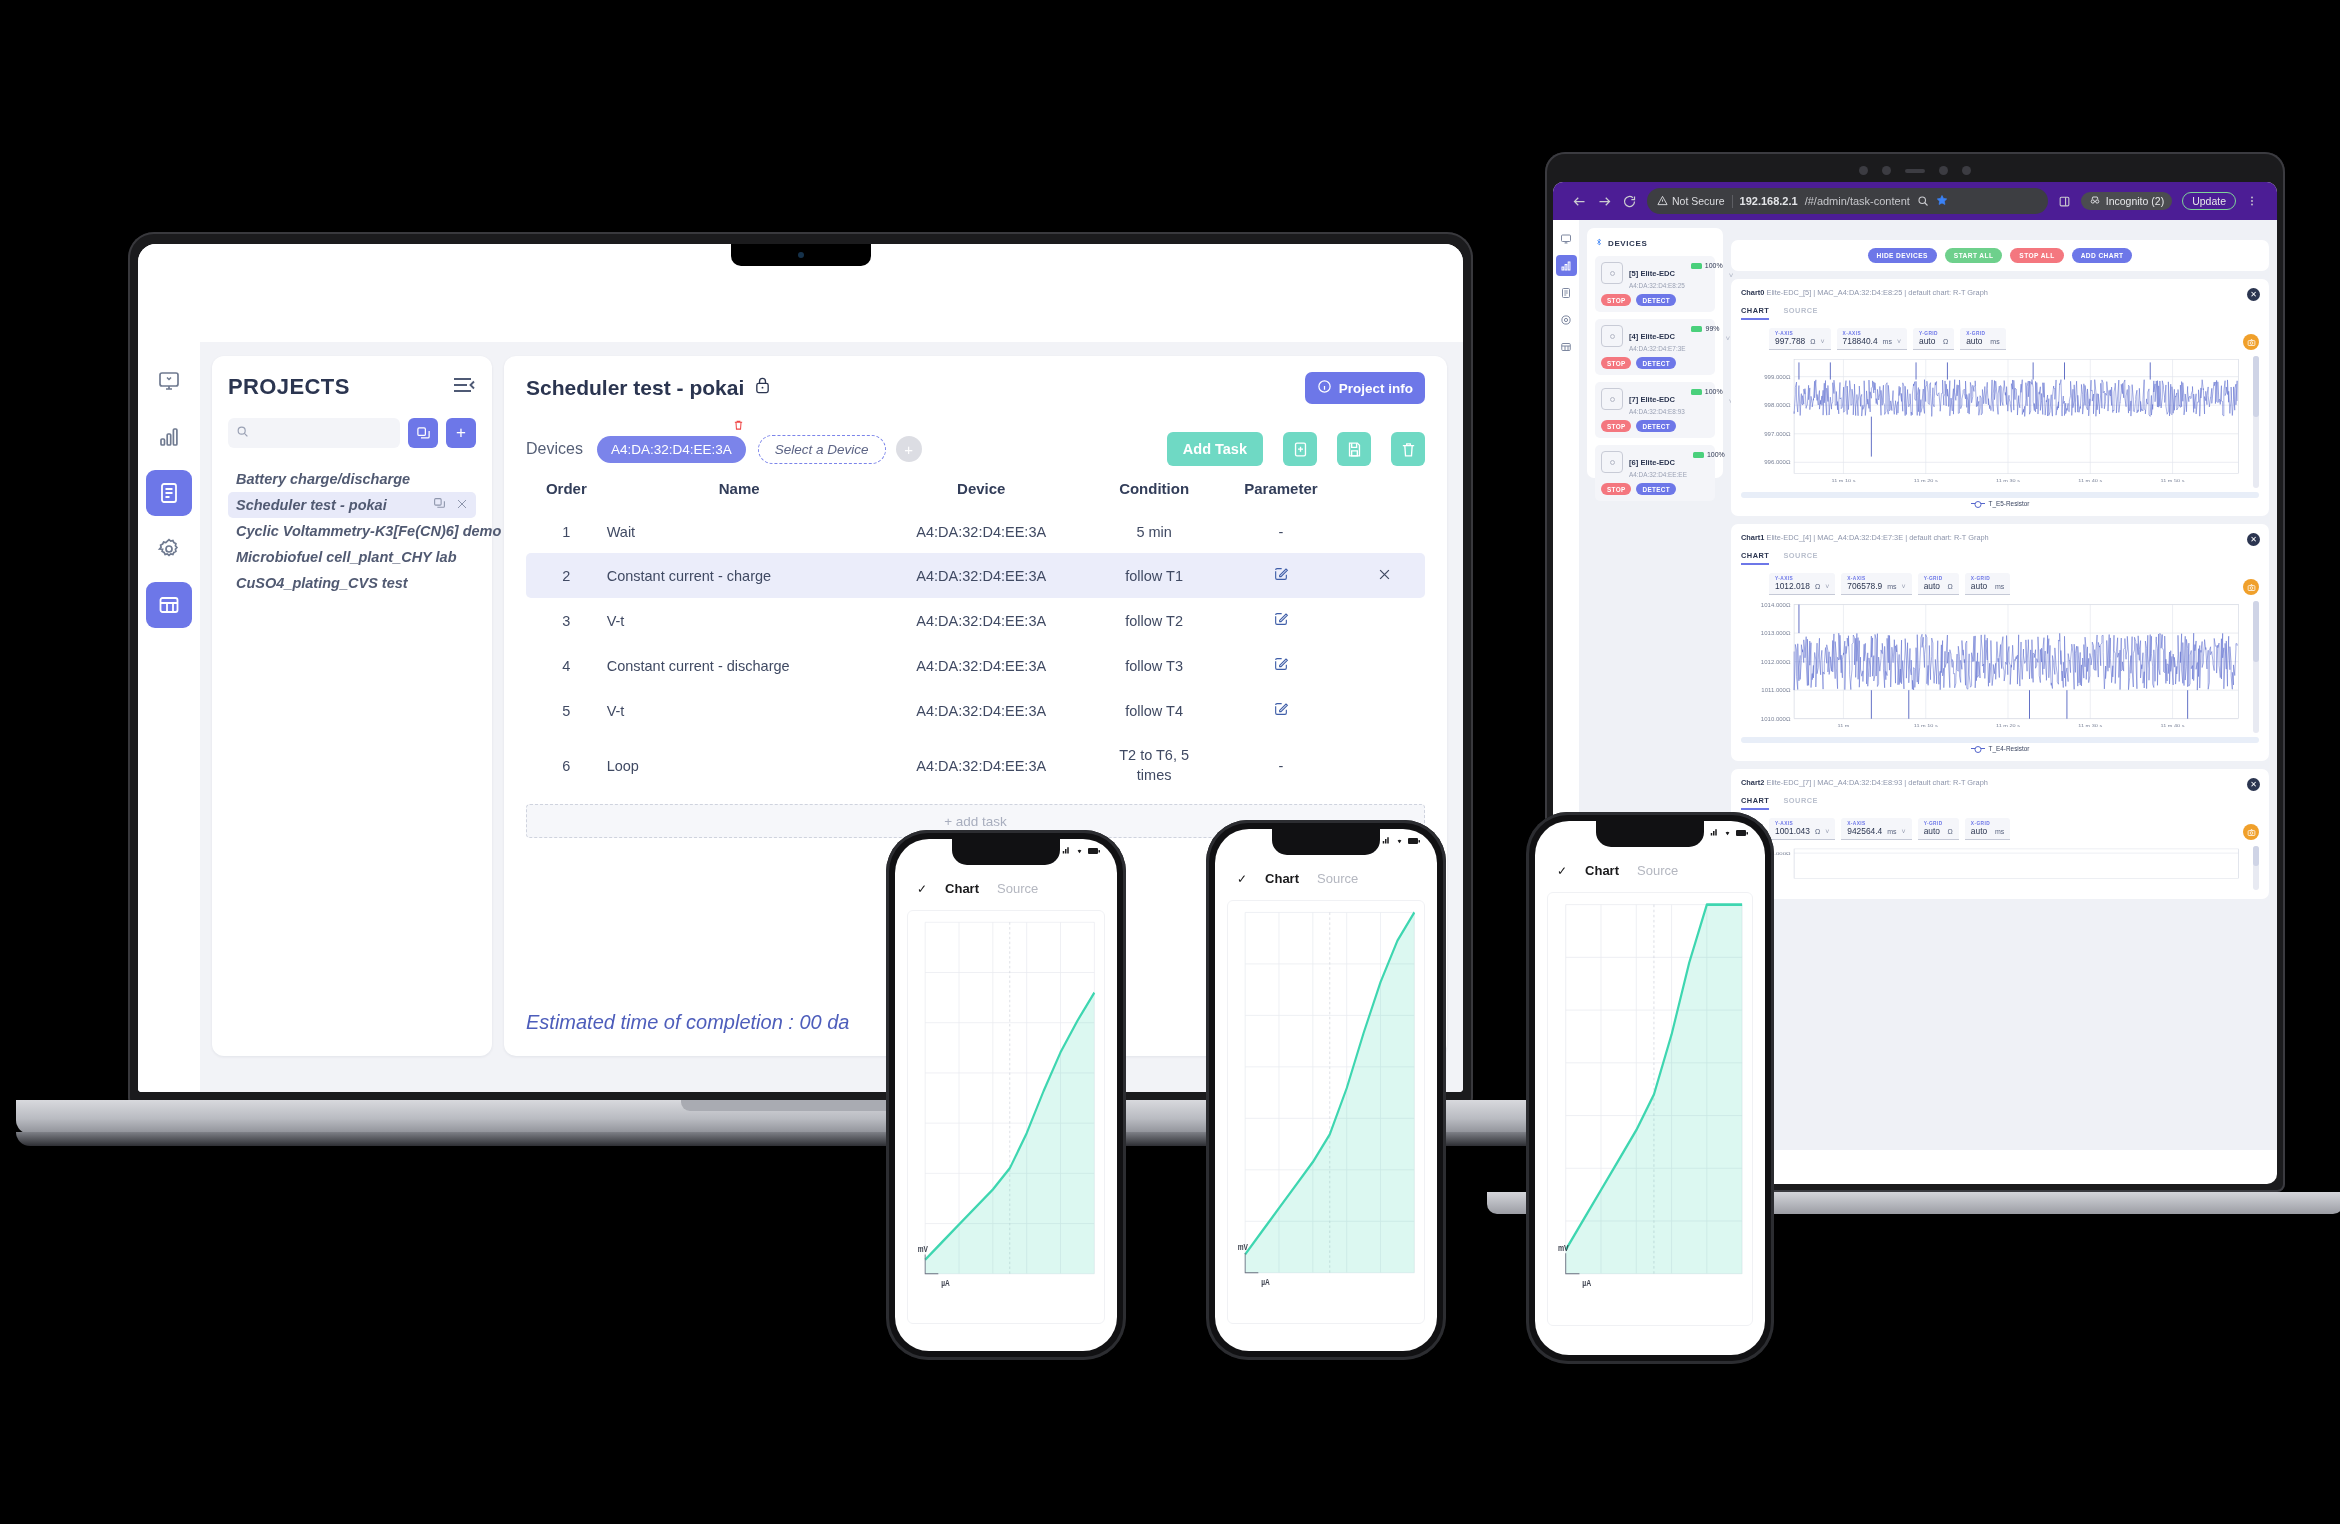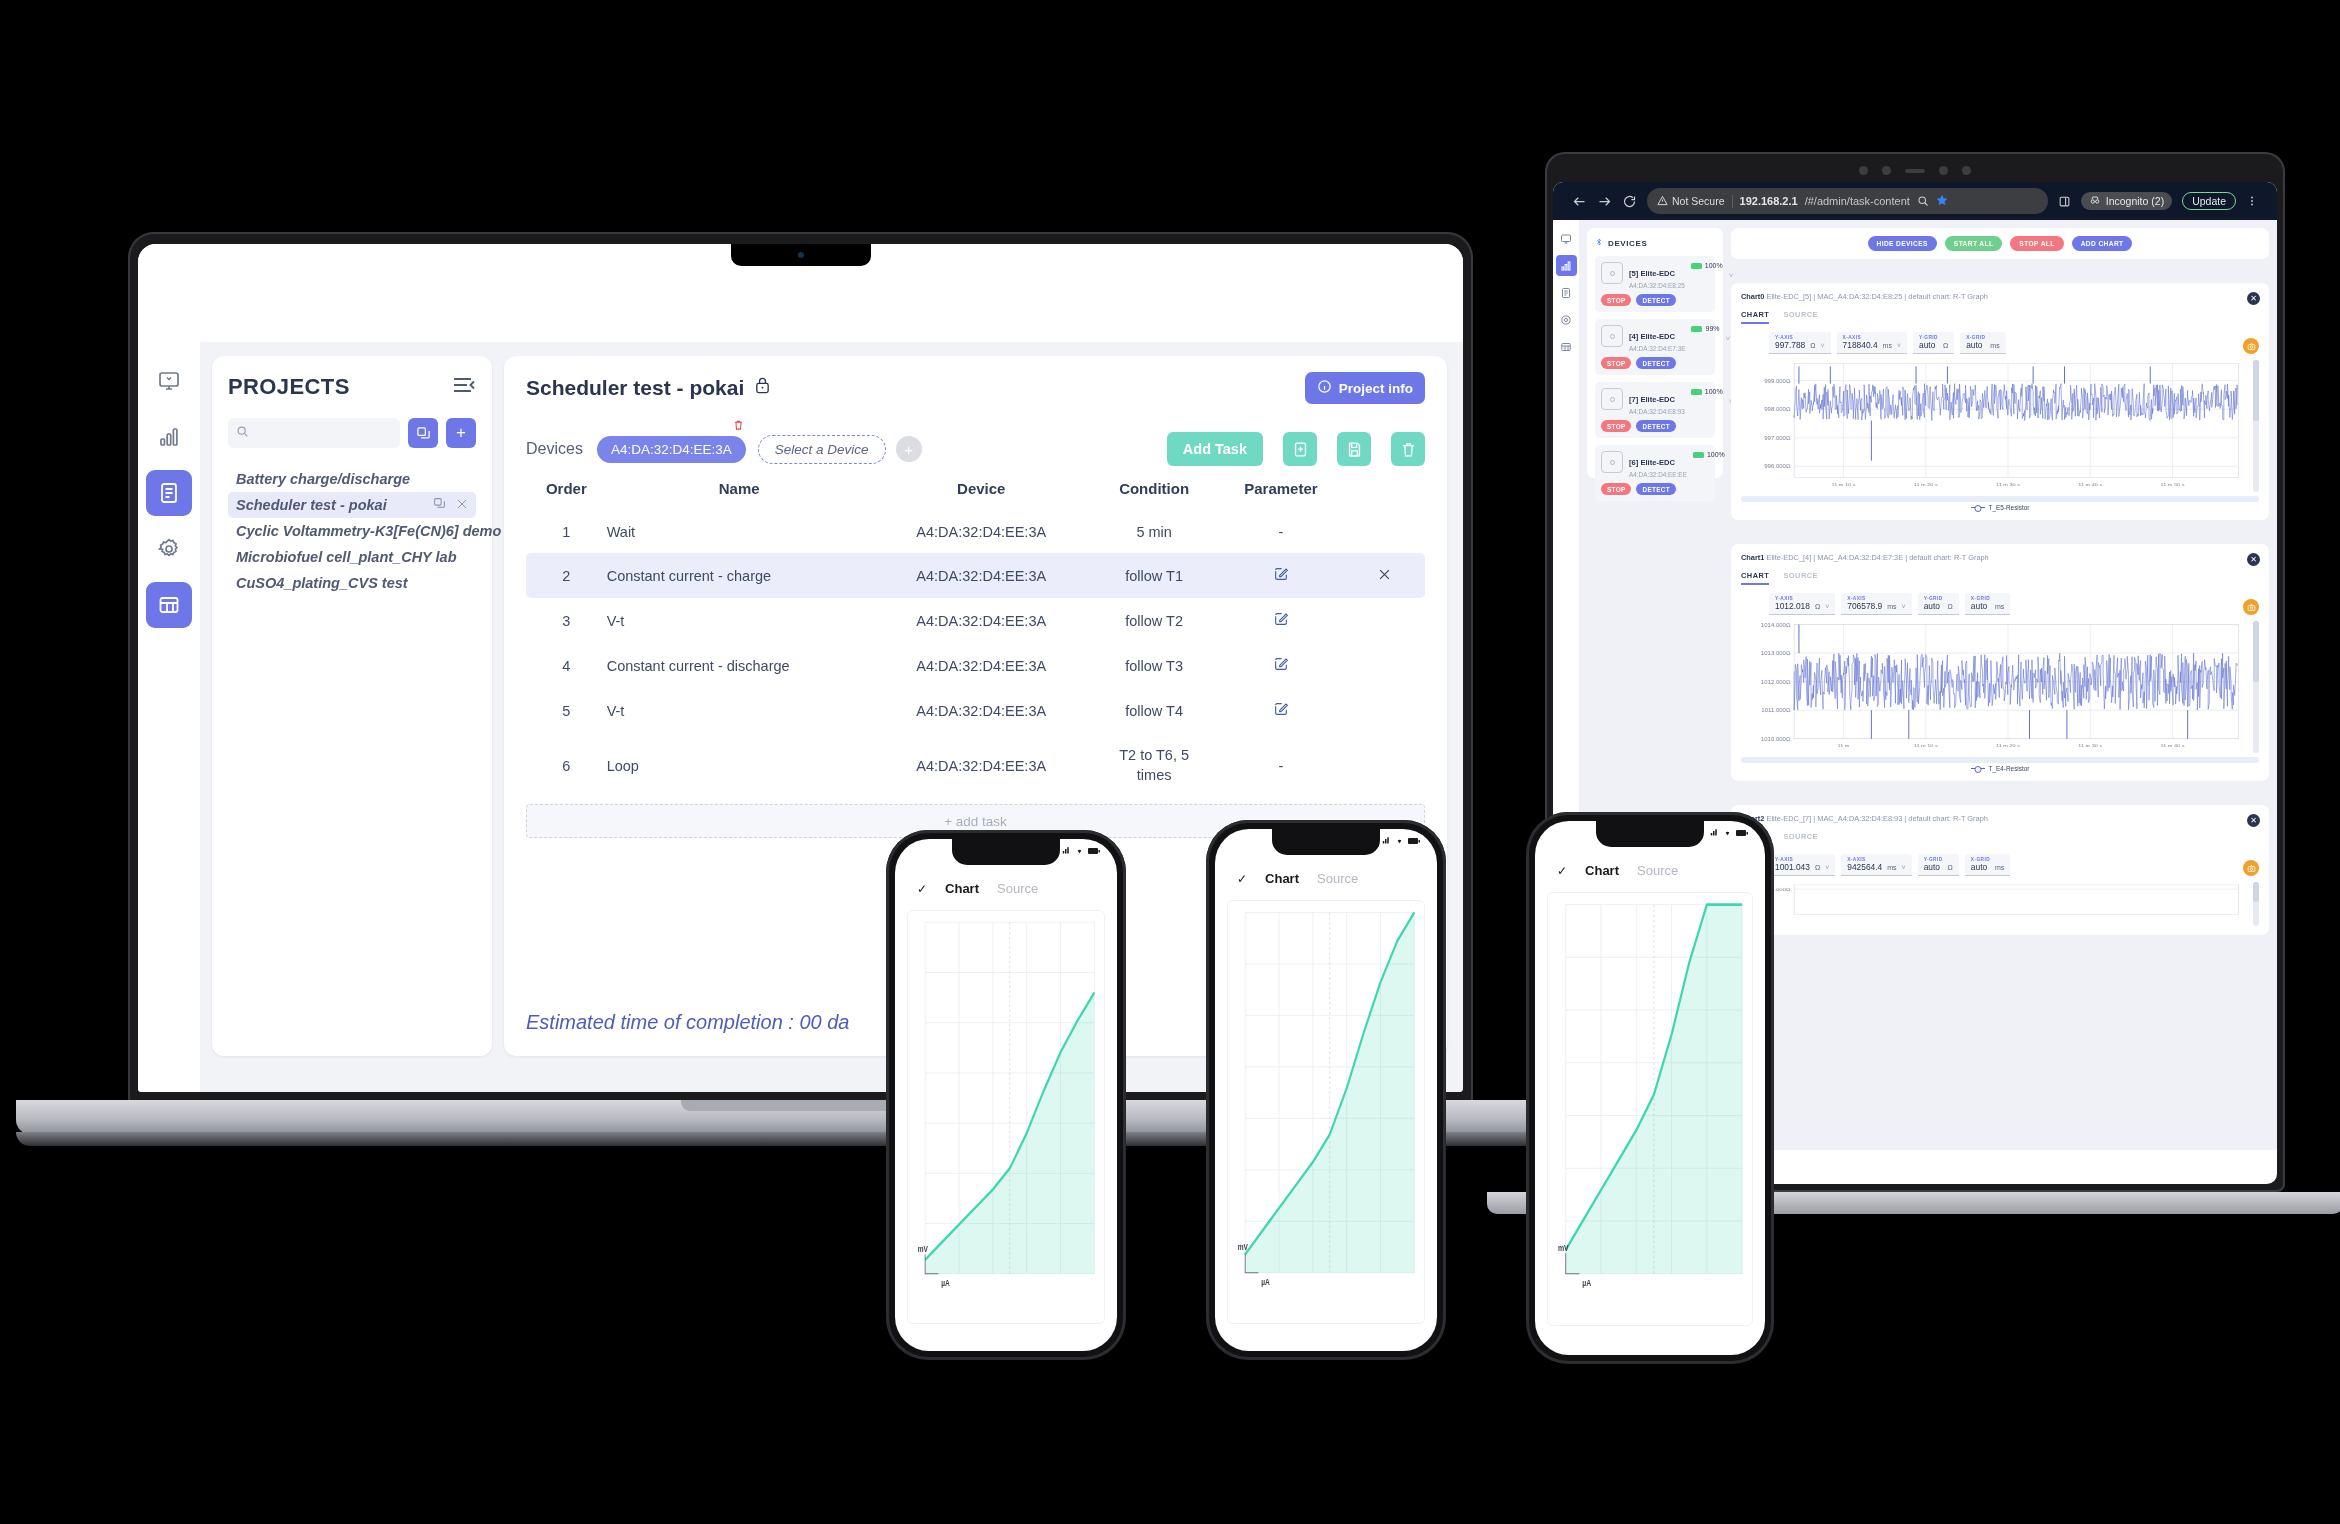--- a/index.html
+++ b/index.html
@@ -165,21 +165,21 @@
   .tablet-dots .bar { width: 20px; height: 4px; border-radius:2px; background:#3c3c42; }
   .tablet-screen {
     position:absolute; left: 8px; top: 30px; right: 8px; bottom: 8px;
     background:#fff; border-radius: 10px; overflow:hidden;
   }
   .tablet-base {
     position:absolute; left:-58px; top: 1040px; width: 856px; height: 22px;
     background: linear-gradient(180deg,#d4d5da,#9b9da4); border-radius: 0 0 10px 10px;
   }
   .browser-bar {
-    height: 38px; background:#0f172a; display:flex; align-items:center; padding: 0 19px; gap: 10px;
+    height: 38px; background:#4c1d95; display:flex; align-items:center; padding: 0 19px; gap: 10px;
   }
   .bb-ic { color:#cbccd0; display:flex; align-items:center; }
   .omnibox {
     flex:1; height: 26px; background:#3d3e42; border-radius: 13px; display:flex;
     align-items:center; padding: 0 10px; gap: 7px; color:#e3e4e7; font-size: 11px;
   }
   .not-secure { display:flex; align-items:center; gap:4px; color:#dcdde0; font-size: 10.5px; }
   .omnibox .sep { width:1px; height:13px; background:#5d5e63; }
   .url-host { font-weight: 700; }
   .url-path { color:#c6c7cb; }
@@ -219,21 +219,21 @@
   .dev-mac { font-size: 6.4px; color:#9aa1b4; margin-top: 2px; }
   .batt { display:flex; align-items:center; gap:3px; font-size:7px; color:#2b3550; }
   .batt .b { width: 11px; height: 6px; border-radius:1.5px; background:#4ad07c; display:block; }
   .dev-chev { margin-left:auto; color:#aeb4c4; font-size: 8px; align-self:center; }
   .dev-btns { display:flex; gap: 5px; margin-top: 5px; }
   .tag { border-radius: 8px; font-size: 6.4px; font-weight:800; color:#fff; padding: 2.5px 6px;
     letter-spacing:.3px; }
   .tag.stop { background:#f4777f; }
   .tag.detect { background:#6d77e8; }
 
-  .charts-col { flex:1; display:flex; flex-direction:column; gap: 24px; overflow:hidden; }
+  .charts-col { flex:1; display:flex; flex-direction:column; gap: 8px; overflow:hidden;margin-top:12px; }
   .toolbar-card { background:#fff; border-radius: 7px; padding: 8px; display:flex;
     justify-content:center; gap: 8px; }
   .tb-btn { border-radius: 9px; color:#fff; font-size: 6.6px; font-weight:800; padding: 4px 9px;
     letter-spacing:.4px; border:0; cursor:pointer; font-family:"Liberation Sans",sans-serif; }
   .tb-hide { background:#6d77e8; }
   .tb-start { background:#6ed08c; }
   .tb-stop { background:#f4777f; }
   .tb-add { background:#6d77e8; }
   .chart-card { background:#fff; border-radius: 7px; padding: 9px 10px; position:relative; }
   .chart-head { font-size: 7.4px; color:#8d95ab; }

